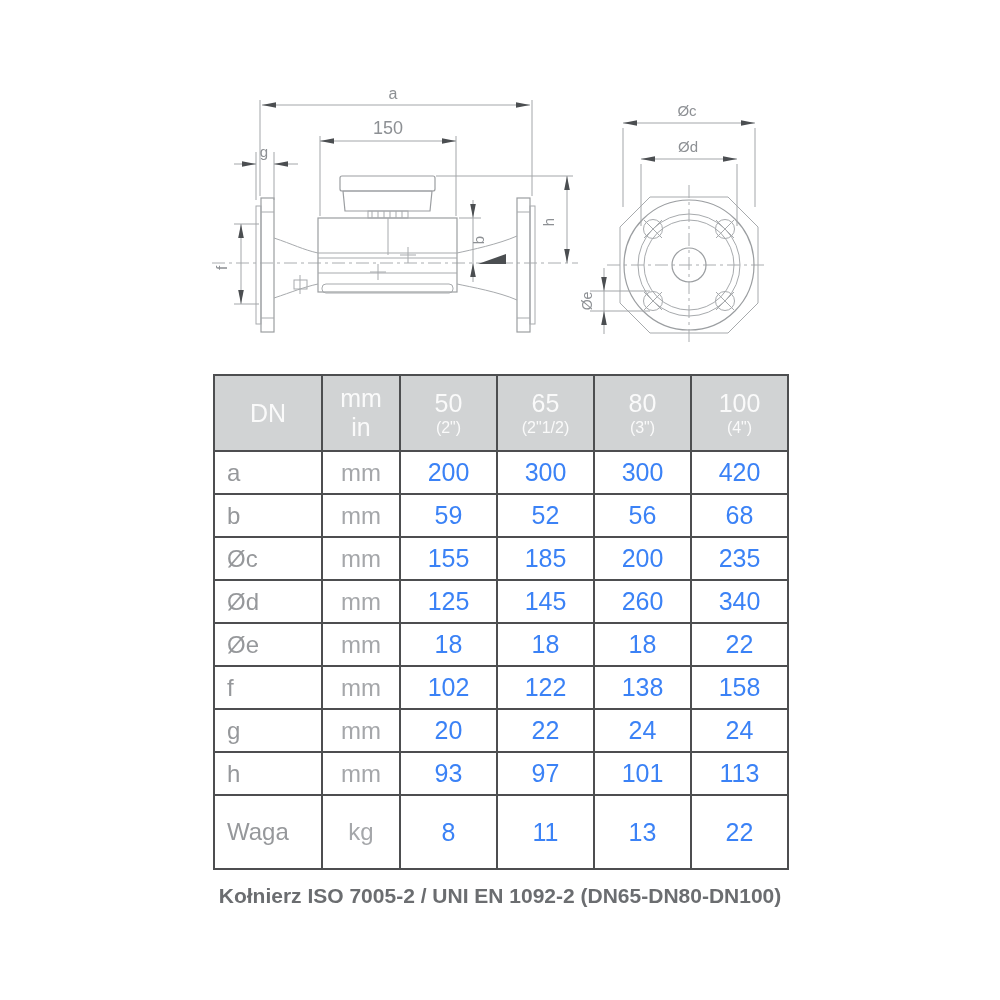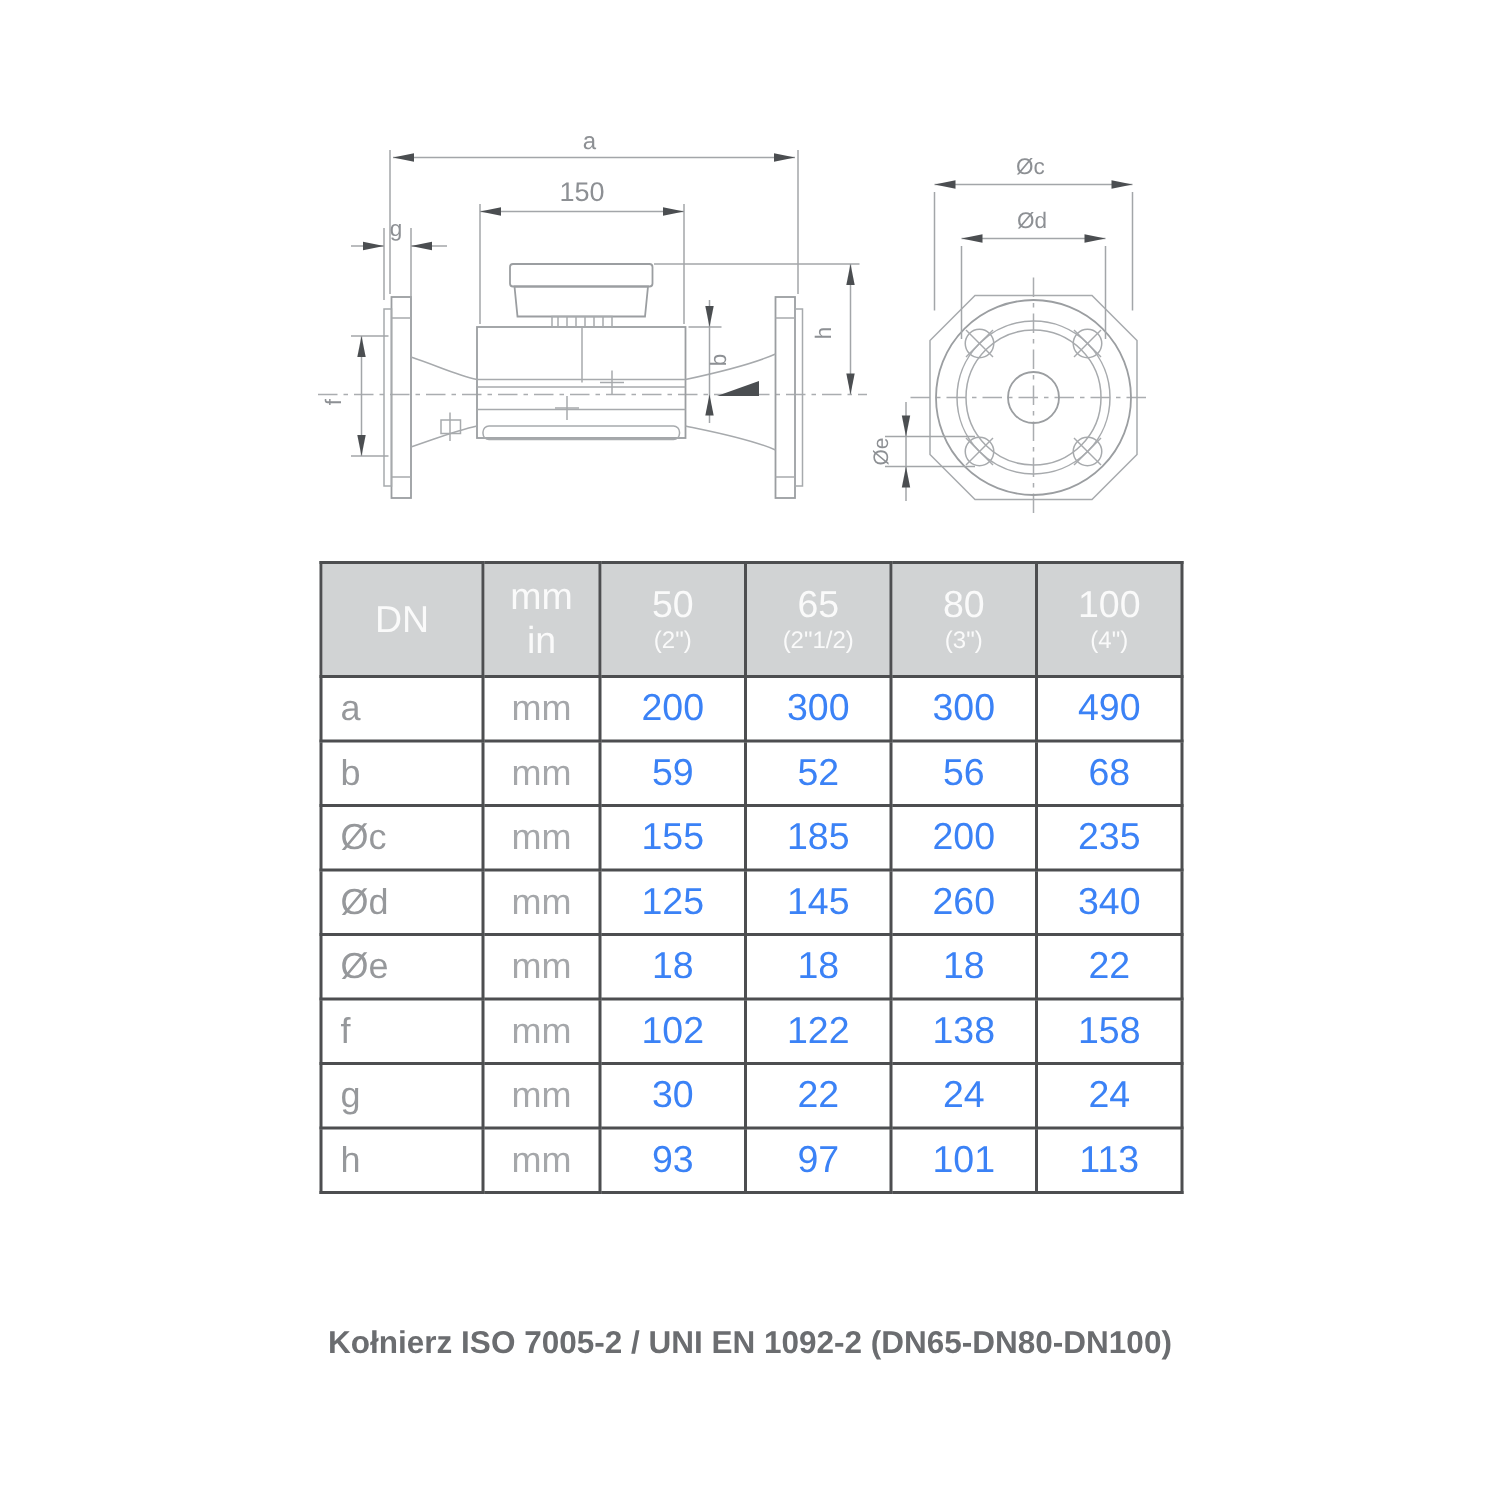--- a/index.html
+++ b/index.html
@@ -253,21 +253,21 @@
         <div class="hdr-sub">(4")</div>
       </th>
     </tr>
 
     <tr class="r">
       <td class="lbl">a</td>
       <td class="unit">mm</td>
       <td class="val">200</td>
       <td class="val">300</td>
       <td class="val">300</td>
-      <td class="val">490</td>
+      <td class="val">420</td>
     </tr>
     <tr class="r">
       <td class="lbl">b</td>
       <td class="unit">mm</td>
       <td class="val">59</td>
       <td class="val">52</td>
       <td class="val">56</td>
       <td class="val">68</td>
     </tr>
     <tr class="r">
@@ -298,31 +298,39 @@
       <td class="lbl">f</td>
       <td class="unit">mm</td>
       <td class="val">102</td>
       <td class="val">122</td>
       <td class="val">138</td>
       <td class="val">158</td>
     </tr>
     <tr class="r">
       <td class="lbl">g</td>
       <td class="unit">mm</td>
-      <td class="val">30</td>
+      <td class="val">20</td>
       <td class="val">22</td>
       <td class="val">24</td>
       <td class="val">24</td>
     </tr>
     <tr class="r">
       <td class="lbl">h</td>
       <td class="unit">mm</td>
       <td class="val">93</td>
       <td class="val">97</td>
       <td class="val">101</td>
       <td class="val">113</td>
     </tr>
+    <tr class="tall">
+      <td class="lbl">Waga</td>
+      <td class="unit">kg</td>
+      <td class="val">8</td>
+      <td class="val">11</td>
+      <td class="val">13</td>
+      <td class="val">22</td>
+    </tr>
     </tbody>
   </table>
 
   <div id="footer-note">Kołnierz ISO 7005-2 / UNI EN 1092-2 (DN65-DN80-DN100)</div>
 
 </div>
 
 </body></html>

